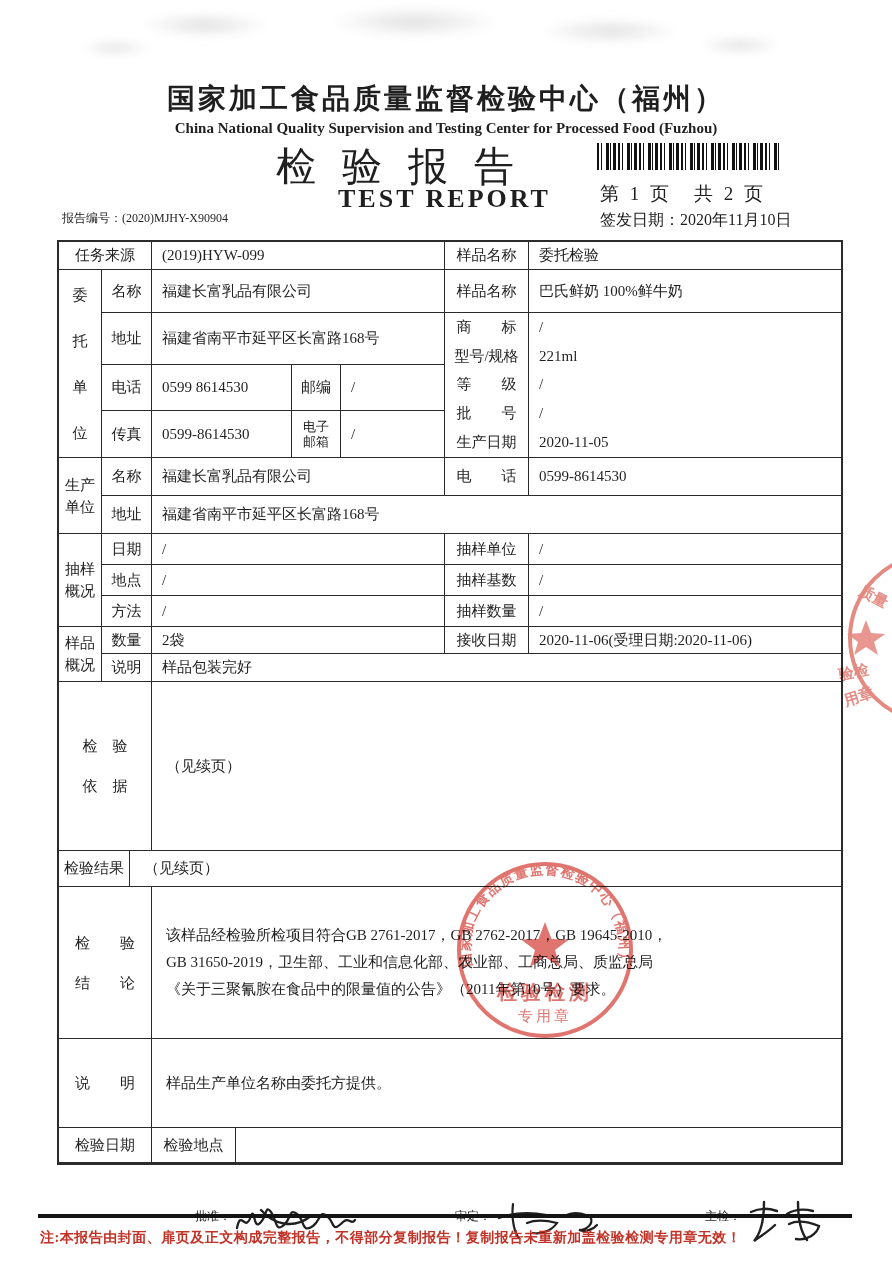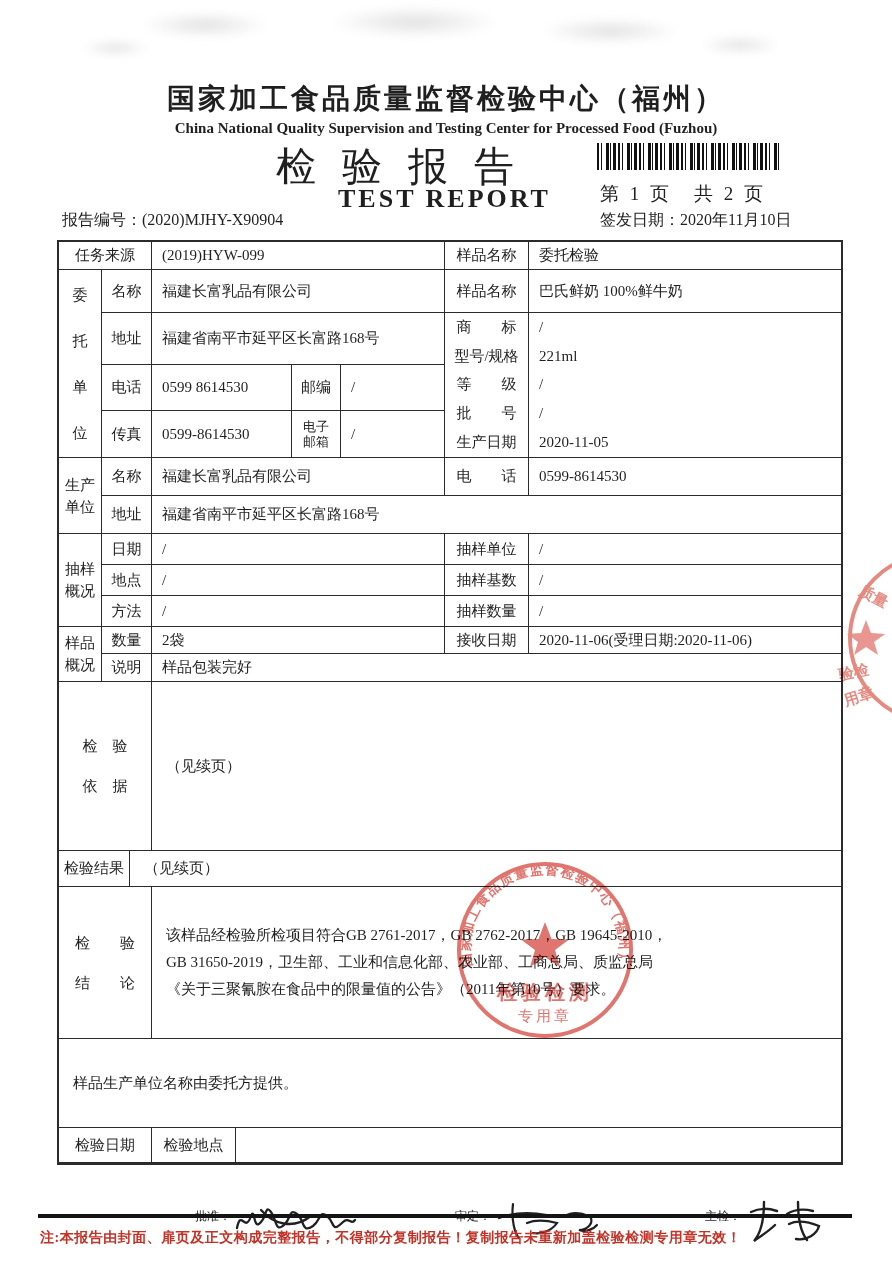--- a/index.html
+++ b/index.html
@@ -7,21 +7,21 @@
         font-family:"Liberation Serif","DejaVu Serif",serif;color:#1f1f1f;overflow:hidden;}
   .abs{position:absolute;}
   
   .org-cn{top:80px;left:0;width:100%;text-align:center;font-size:28px;font-weight:bold;letter-spacing:3px;}
   .org-en{top:120px;left:0;width:100%;text-align:center;font-size:15px;font-weight:bold;}
   .title-cn{top:139px;left:252px;font-size:40px;letter-spacing:26px;font-weight:500;white-space:nowrap;margin-left:24px;}
   .title-en{top:184px;left:338px;font-size:26px;font-weight:bold;letter-spacing:3px;white-space:nowrap;}
   .barcode{top:143px;left:597px;width:182px;height:27px;
      background:repeating-linear-gradient(90deg,#111 0 2px,#fff 2px 4px,#111 4px 5px,#fff 5px 9px,#111 9px 12px,#fff 12px 13px,#111 13px 14px,#fff 14px 16px,#111 16px 19px,#fff 19px 21px);}
   .page-info{top:181px;left:600px;font-size:19px;letter-spacing:3px;}
-  .meta-row{top:210px;left:62px;font-size:16px;}
+  .meta-row{top:210px;left:62px;font-size:12px;}
   .meta-row2{top:210px;left:600px;font-size:16px;}
   
   .ghost{position:absolute;border-radius:50%;filter:blur(4px);opacity:.55;
          background:radial-gradient(ellipse at center,#c9c9c9 0%,rgba(220,220,220,0) 70%);}
   
   .tbl{top:240px;left:57px;width:786px;border:2px solid #2b2b2b;border-bottom-width:3px;box-sizing:border-box;font-size:15px;}
   .trow{display:flex;border-bottom:1px solid #2b2b2b;overflow:hidden;box-sizing:border-box;}
   .trow:last-child{border-bottom:none;}
   .cell{box-sizing:border-box;border-right:1px solid #2b2b2b;display:flex;align-items:center;overflow:hidden;}
   .cell.last{border-right:none;}
@@ -216,20 +216,21 @@
       <div class="cell lab ml bigcell-label" style="width:93px">检　　验
 结　　论</div>
       <div class="cell last flex1" style="padding:0">
         <div class="ml concl-text">该样品经检验所检项目符合GB 2761-2017，GB 2762-2017，GB 19645-2010，
 GB 31650-2019，卫生部、工业和信息化部、农业部、工商总局、质监总局
 《关于三聚氰胺在食品中的限量值的公告》（2011年第10号）要求。</div>
       </div>
     </div>
 
     <div class="trow" style="height:89px">
+      <div class="cell lab" style="width:93px">说　　明</div>
       <div class="cell val flex1 last" style="padding-left:14px">样品生产单位名称由委托方提供。</div>
     </div>
 
     <div class="trow" style="height:34px">
       <div class="cell lab" style="width:93px">检验日期</div>
       <div class="cell lab" style="width:84px">检验地点</div>
     </div>
   </div>
 
   <svg class="abs stamp-main" width="190" height="185" viewBox="0 0 190 185">

